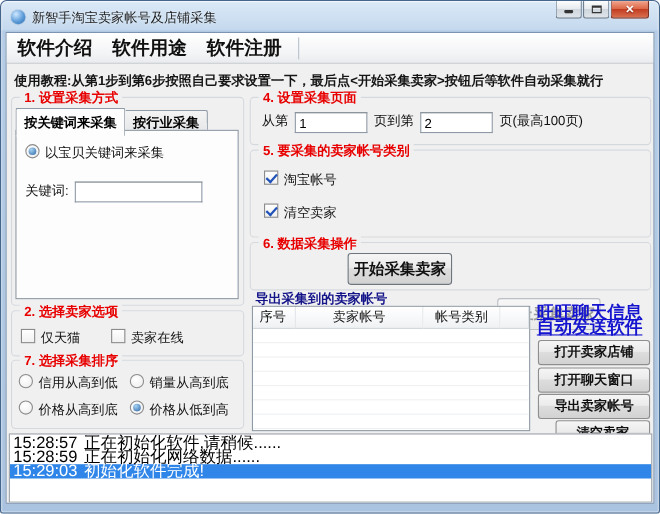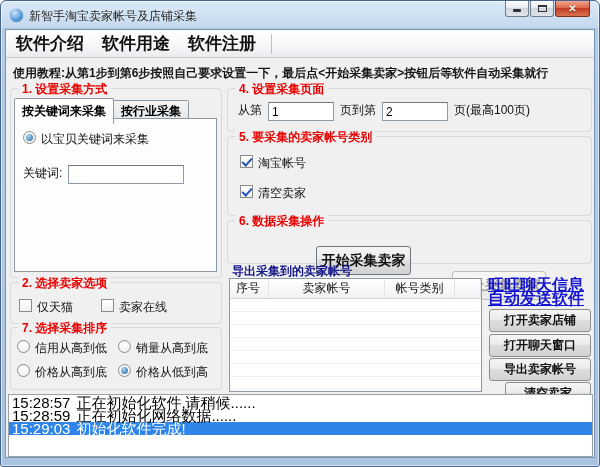--- a/index.html
+++ b/index.html
@@ -83,21 +83,21 @@
 
   
   .btn { border:1px solid #8e8e8e; border-radius:3px; color:#111; text-align:center; cursor:default;
          background:linear-gradient(#f5f5f5,#ebebeb 45%,#dddddd 50%,#d2d2d2);
          display:flex; align-items:center; justify-content:center; }
   .btn.primary { font-size:14px; font-weight:bold; border-color:#6e757c; }
   .btn.disabled { color:#9a9a9a; border-color:#bcc0c4;
          background:linear-gradient(#f7f7f7,#f1f1f1 50%,#e9e9e9);margin-top:41px; }
   .btn.small { font-size:12px; font-weight:bold; height:23px; width:102px; }
 
-  #start-btn { position:absolute; left:88px; top:25px; width:95px; height:29px; }
+  #start-btn { position:absolute; left:88px; top:9px; width:95px; height:29px; }
   #stop-btn  { position:absolute; left:224px; top:9px; width:94px; height:29px; }
 
   
   #export-title { position:absolute; left:226px; top:233px; font-size:12px; font-weight:bold; color:#15158a; }
   #seller-table { position:absolute; left:223px; top:248px; width:253px; height:114px;
                   background:#fff; border:1px solid #8e9aa5; }
   .th-row { display:flex; height:20px; }
   .th { font-size:12px; color:#111; display:flex; align-items:center; justify-content:center;
         background:linear-gradient(#ffffff,#f6f7f9 60%,#eff1f3); border-right:1px solid #e0e3e6;
         border-bottom:1px solid #cfd4d9; cursor:default; }

